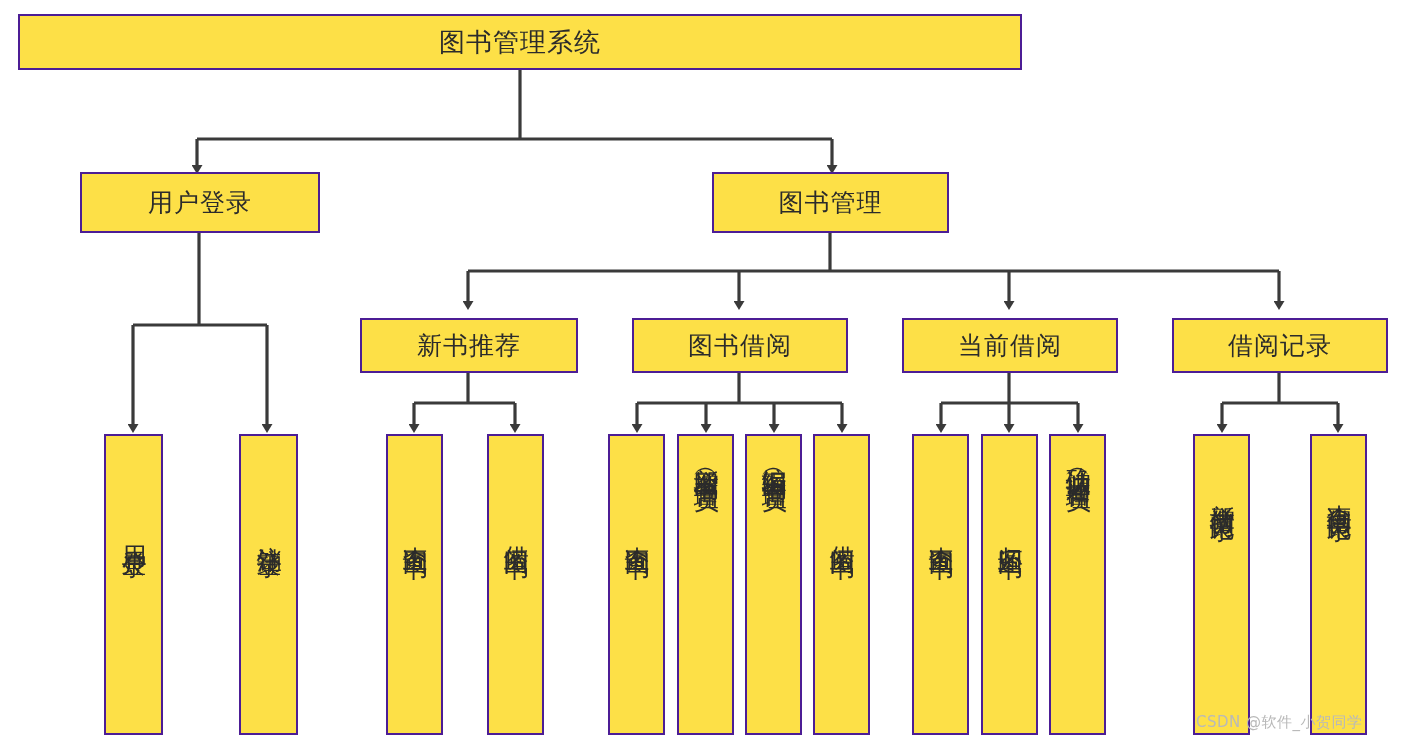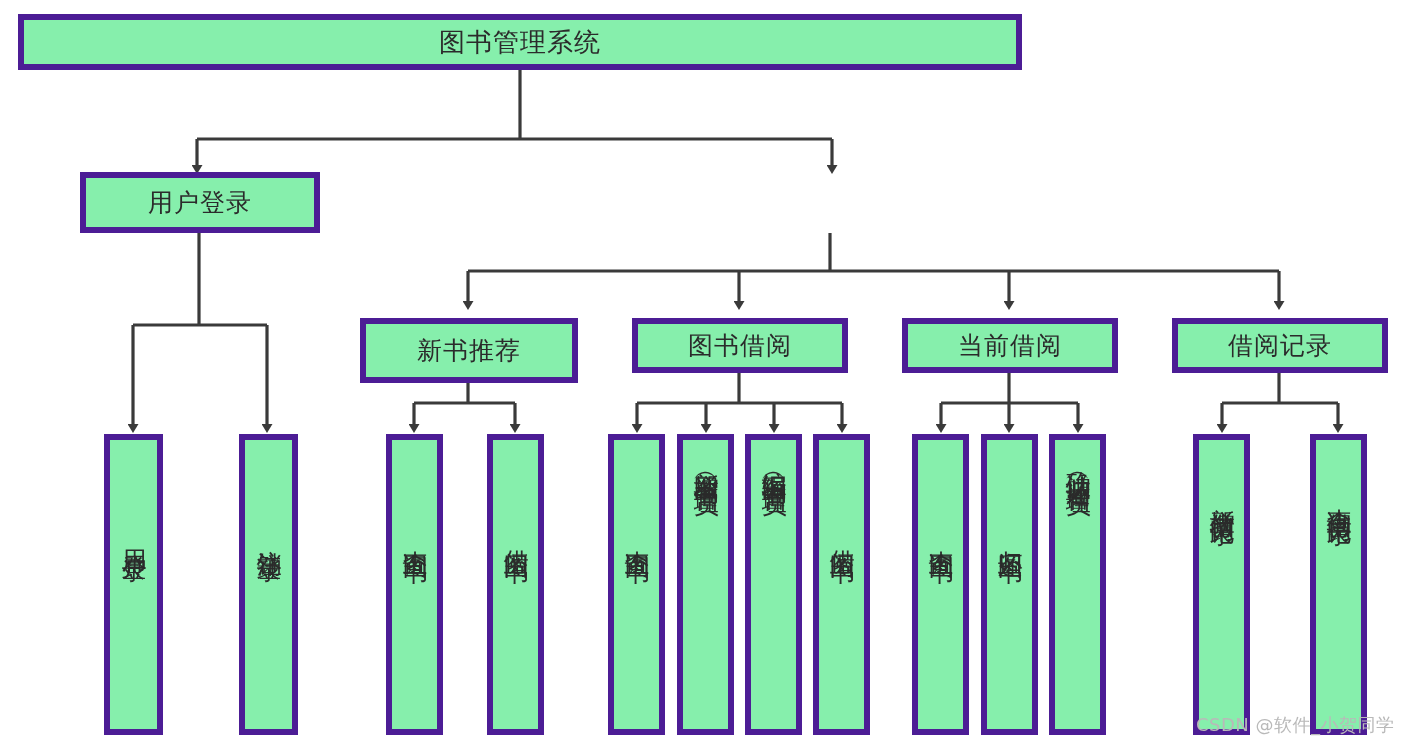--- a/index.html
+++ b/index.html
@@ -22,22 +22,22 @@
     position: absolute;
     left: 0;
     top: 0;
     width: 1405px;
     height: 747px;
     pointer-events: none;
   }
   .node {
     position: absolute;
     box-sizing: border-box;
-    background: #86efac;
-    border: 6px solid #4c1d95;
+    background: #fde047;
+    border: 2px solid #4c1d95;
     display: flex;
     align-items: center;
     justify-content: center;
     z-index: 2;
   }
   .node .lbl {
     color: #2b2b2b;
     line-height: 1.18;
     text-align: center;
     white-space: nowrap;
@@ -59,21 +59,21 @@
   .node.vert .lbl {
     writing-mode: vertical-rl;
     text-orientation: upright;
     font-size: 25px;
     line-height: 1.05;
     letter-spacing: 3px;
     white-space: nowrap;
   }
   .watermark {
     position: absolute;
-    font-size: 18px;
+    font-size: 15px;
     color: #b9b9b9;
     white-space: nowrap;
     z-index: 5;
     letter-spacing: 0.5px;
   }
 </style>
 </head>
 <body>
 
 <div id="canvas">
@@ -130,22 +130,25 @@
   </svg>
 
   <div class="node horiz root" style="left:18px; top:14px; width:1004px; height:56px;">
     <span class="lbl">图书管理系统</span>
   </div>
 
   <div class="node horiz" style="left:80px; top:172px; width:240px; height:61px;">
     <span class="lbl">用户登录</span>
   </div>
 
-
-  <div class="node horiz" style="left:360px; top:318px; width:218px; height:65px;">
+  <div class="node horiz" style="left:712px; top:172px; width:237px; height:61px;">
+    <span class="lbl">图书管理</span>
+  </div>
+
+  <div class="node horiz" style="left:360px; top:318px; width:218px; height:55px;">
     <span class="lbl">新书推荐</span>
   </div>
 
   <div class="node horiz" style="left:902px; top:318px; width:216px; height:55px;">
     <span class="lbl">当前借阅</span>
   </div>
 
   <div class="node horiz" style="left:632px; top:318px; width:216px; height:55px;">
     <span class="lbl">图书借阅</span>
   </div>

